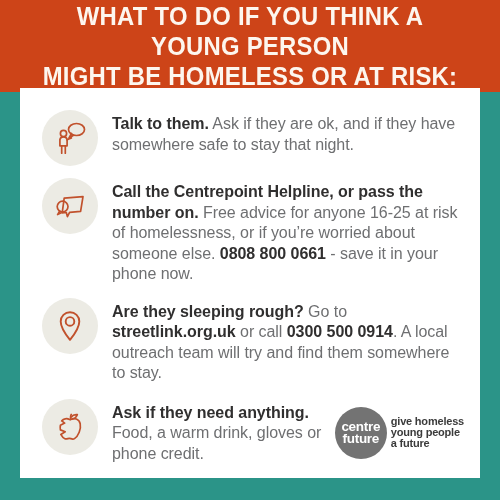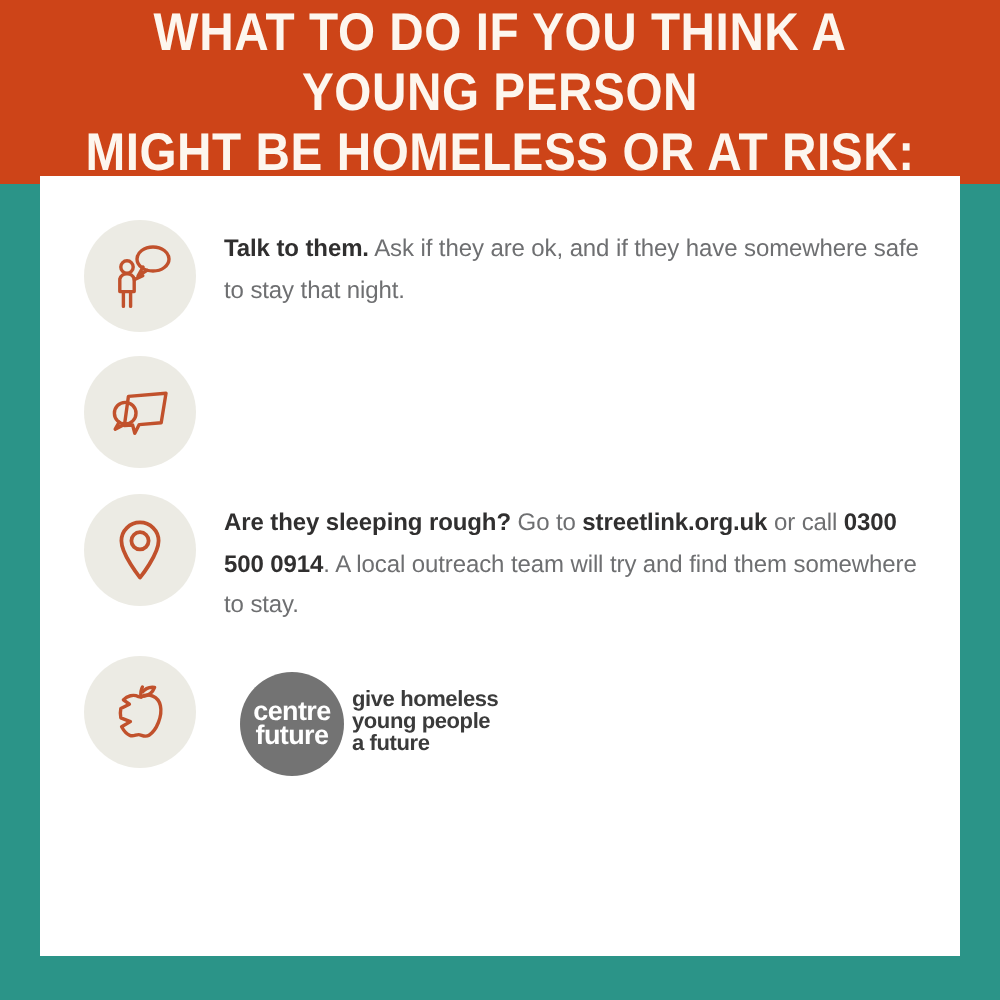--- a/index.html
+++ b/index.html
@@ -93,21 +93,21 @@
   .icon-wrap svg { display: block; }
 
   .row-body {
     flex: 1 1 auto;
     min-width: 0;
     padding-top: 4px;
   }
 
   .txt {
     color: #6e6f71;
-    font-size: 12px;
+    font-size: 16px;
     line-height: 20.5px;
     letter-spacing: -0.05px;
   }
   .txt b, .txt strong {
     color: #302f2f;
     font-weight: bold;
   }
 
   .row-4-inner {
     display: flex;
@@ -184,20 +184,23 @@
       </div>
 
       <div class="row row-2">
         <div class="icon-wrap">
           <svg width="36" height="36" viewBox="0 0 36 36" fill="none">
             <path d="M12.2 10.2 L31 8.6 L28.6 23.4 L17.6 24.3 L15.4 28.6 L14.3 24.5 L10.2 24.8 z" stroke="#c1512c" stroke-width="1.7" stroke-linejoin="round" fill="none"></path>
             <circle cx="10.6" cy="18.6" r="5.4" stroke="#c1512c" stroke-width="1.7" fill="none"></circle>
             <path d="M7.6 23.1 L5.6 26.6 L9.2 24.8" stroke="#c1512c" stroke-width="1.7" stroke-linejoin="round" stroke-linecap="round" fill="none"></path>
           </svg>
         </div>
+        <div class="row-body">
+          <div class="txt"><b>Call the Centrepoint Helpline, or pass the number on.</b><span> Free advice for anyone 16-25 at risk of homelessness, or if you’re worried about someone else. </span><b>0808 800 0661</b><span> - save it in your phone now.</span></div>
+        </div>
       </div>
 
       <div class="row row-3">
         <div class="icon-wrap">
           <svg width="36" height="36" viewBox="0 0 36 36" fill="none">
             <path d="M18 4.2 c-5.1 0 -9.3 4.1 -9.3 9.2 c0 6.9 9.3 18.4 9.3 18.4 s9.3 -11.5 9.3 -18.4 c0 -5.1 -4.2 -9.2 -9.3 -9.2 z" stroke="#c1512c" stroke-width="1.9" stroke-linejoin="round" fill="none"></path>
             <circle cx="18" cy="13.4" r="4.3" stroke="#c1512c" stroke-width="1.9" fill="none"></circle>
           </svg>
         </div>
         <div class="row-body">
@@ -208,20 +211,23 @@
       <div class="row row-4">
         <div class="icon-wrap">
           <svg width="36" height="36" viewBox="0 0 36 36" fill="none">
             <path d="M18.6 10.6 c3.6 -2.4 8.6 -0.4 9.6 4.2 c1.1 5.2 -1.9 12.4 -5.7 14.8 c-2.1 1.3 -3.8 -0.3 -5.2 -0.3 c-1.4 0 -2.6 1.1 -4.4 0.4 c-1.6 -0.6 -3 -2.3 -4.1 -4.3 l4.4 -2.6 l-4.8 -1.9 c-0.3 -1.6 -0.3 -3.2 0 -4.6 l4.3 -2.2 l-3 -2.2 c1.9 -2 5.1 -2.9 7.4 -1.6 z" stroke="#c1512c" stroke-width="1.7" stroke-linejoin="round" fill="none"></path>
             <path d="M18.5 10.4 c-0.2 -1.8 -0.1 -3.5 0.7 -4.9" stroke="#c1512c" stroke-width="1.7" stroke-linecap="round" fill="none"></path>
             <path d="M18.9 8.4 c1.9 -2.5 4.4 -3 6.4 -2.7 c-0.9 2.3 -3 4.2 -5.6 4.4" stroke="#c1512c" stroke-width="1.7" stroke-linejoin="round" fill="none"></path>
           </svg>
         </div>
         <div class="row-body">
           <div class="row-4-inner">
+            <div class="row-4-text">
+              <div class="txt"><b>Ask if they need anything.</b><span> Food, a warm drink, gloves or phone credit.</span></div>
+            </div>
             <div class="logo">
               <div class="logo-mark">
                 <span>centre</span>
                 <span>future</span>
               </div>
               <div class="logo-tag">give homeless
 young people
 a future</div>
             </div>
           </div>

